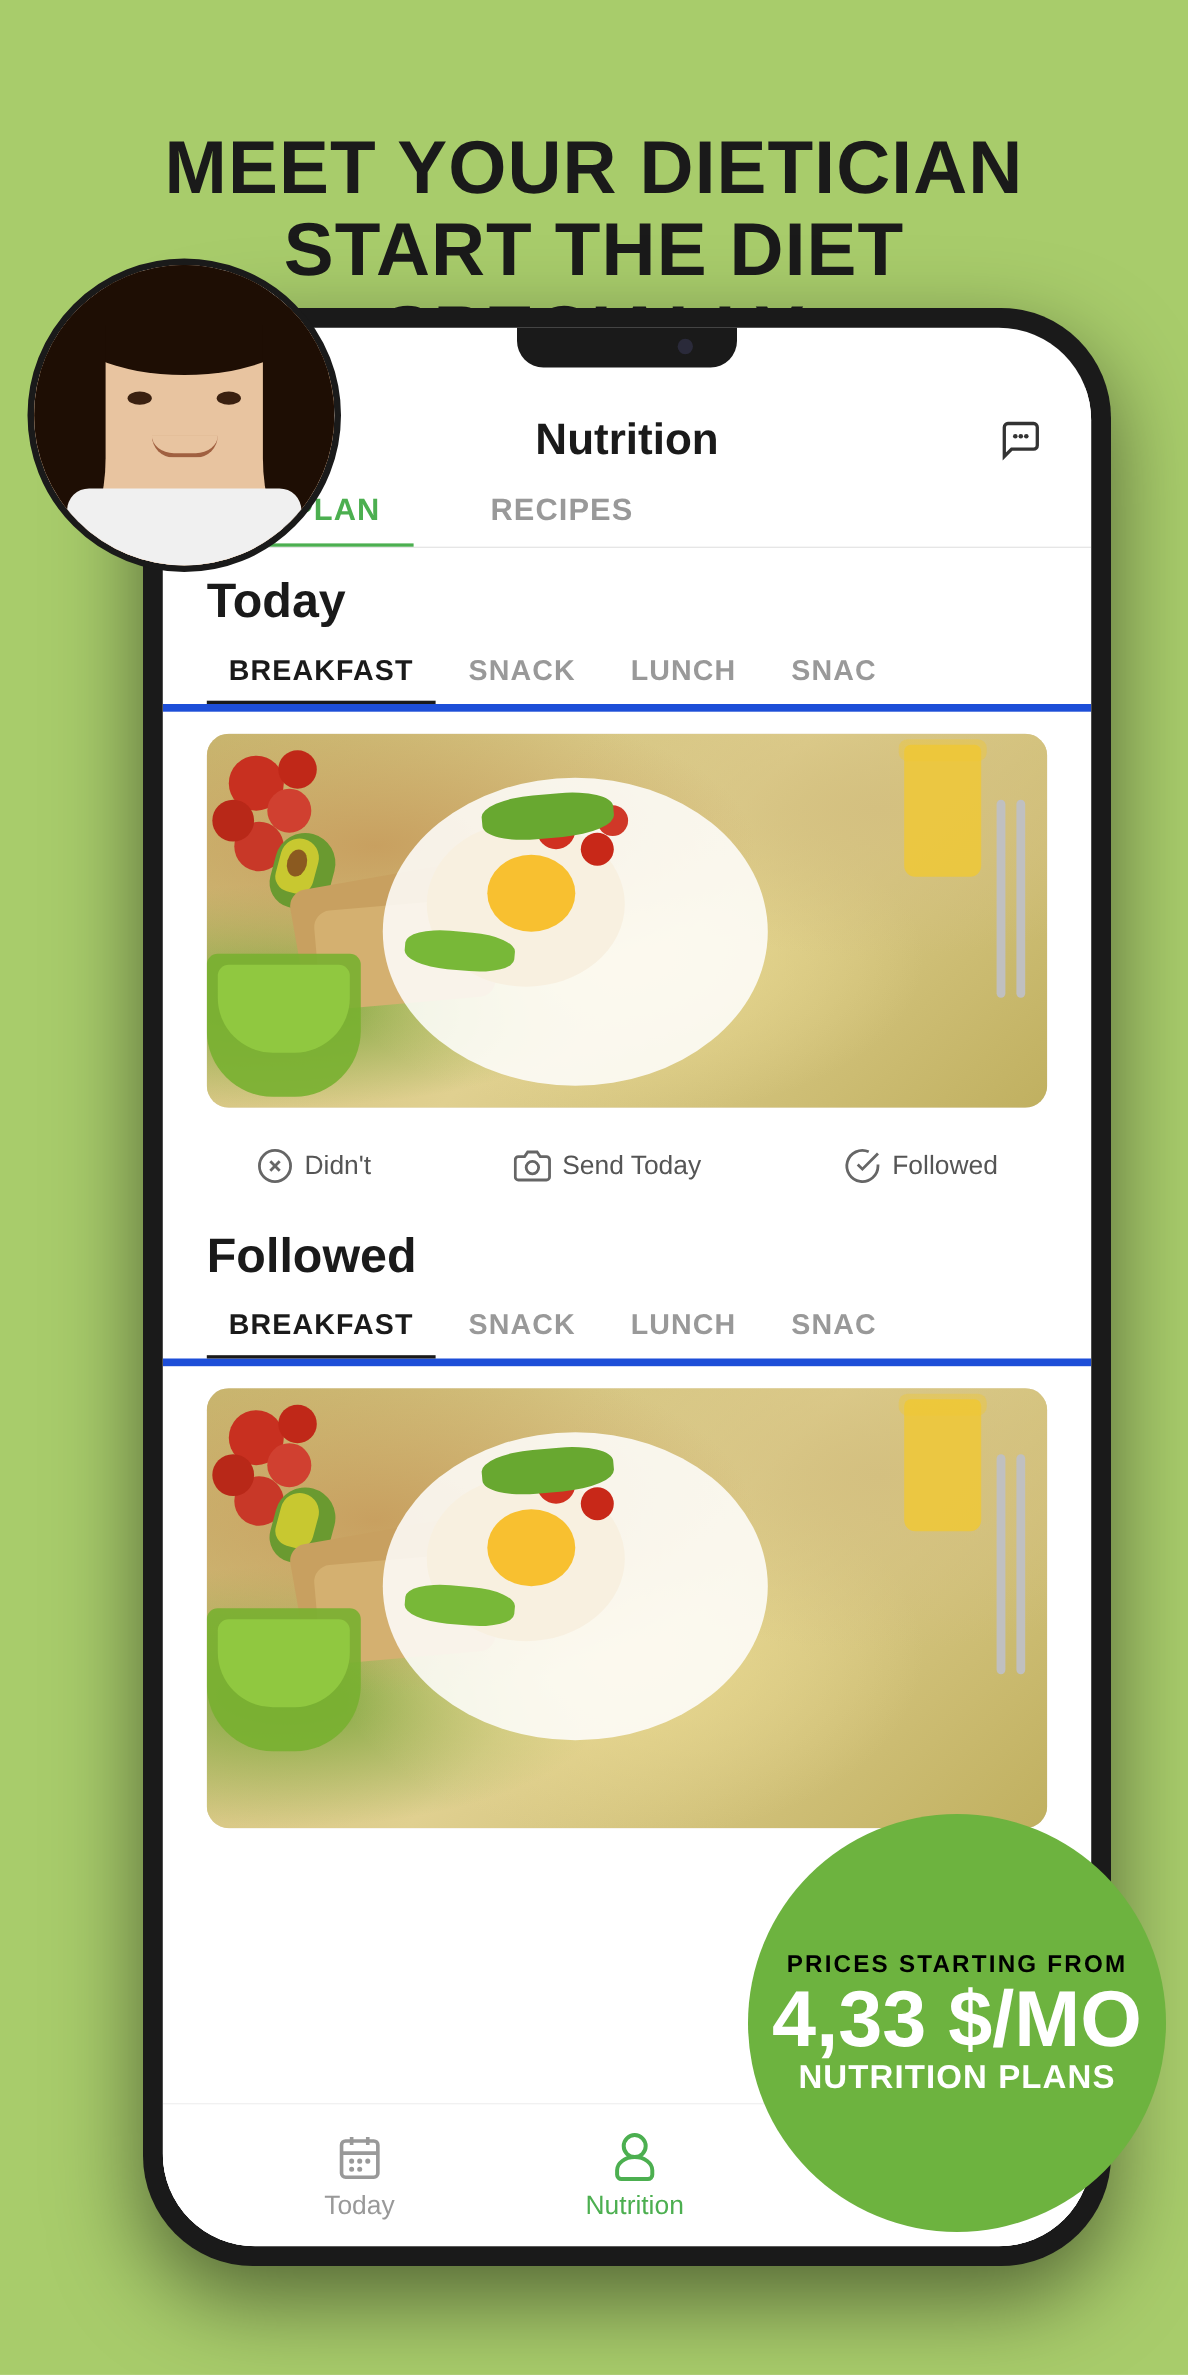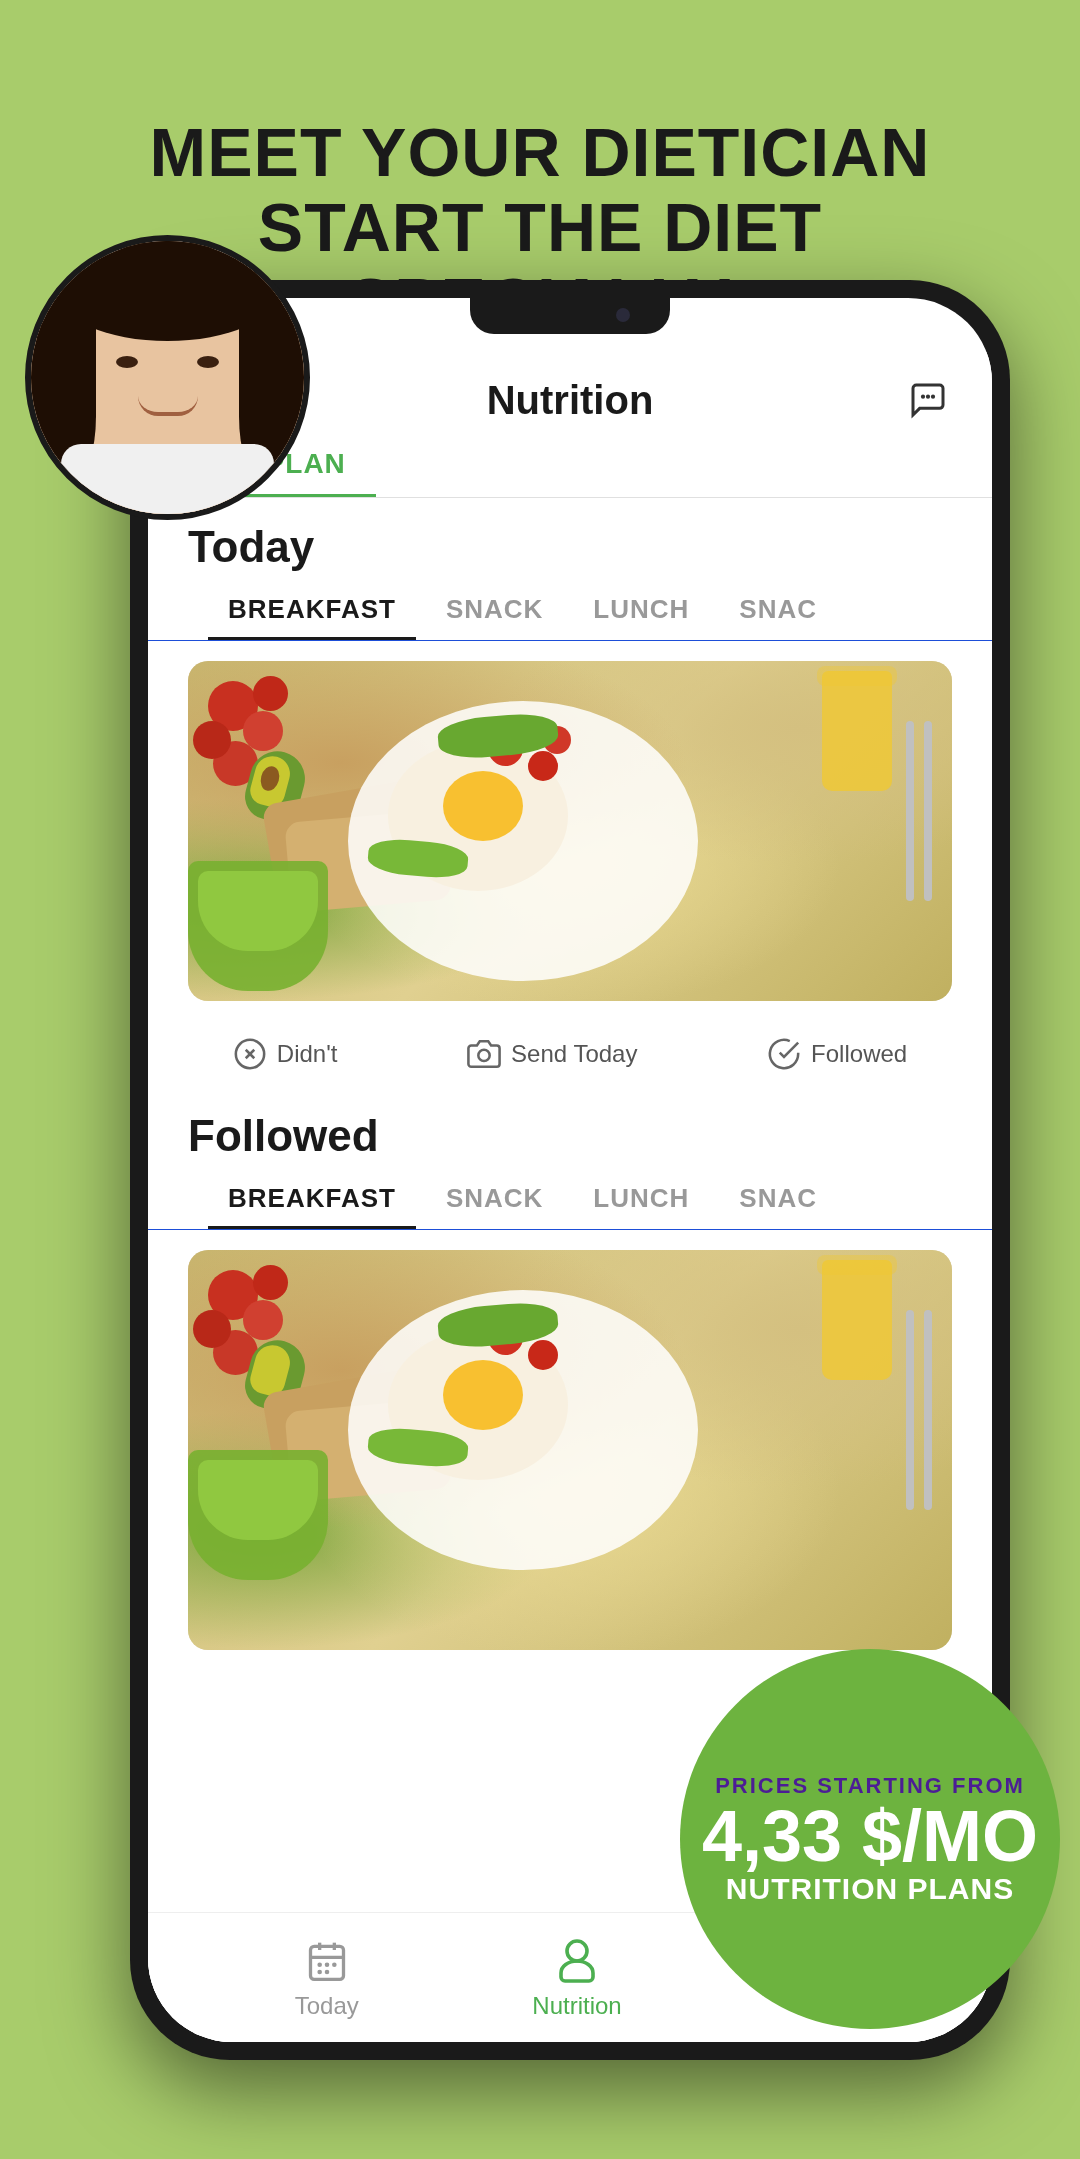--- a/index.html
+++ b/index.html
@@ -126,22 +126,22 @@
     .section-title {
       font-size: 44px;
       font-weight: 800;
       color: #1a1a1a;
       padding: 24px 40px 10px;
     }
 
     
     .meal-tabs {
       display: flex;
-      padding: 0 60px;
-      border-bottom: 1px solid #1d4ed8;
+      padding: 0 40px;
+      border-bottom: 7px solid #1d4ed8;
       gap: 10px;
     }
     .meal-tab {
       padding: 12px 20px;
       font-size: 26px;
       font-weight: 600;
       color: #999;
       letter-spacing: 1px;
     }
     .meal-tab.active {
@@ -233,21 +233,21 @@
       border-radius: 50%;
       display: flex;
       flex-direction: column;
       align-items: center;
       justify-content: center;
       z-index: 20;
     }
     .price-badge-sub {
       font-size: 24px;
       font-weight: 700;
-      color: #4c1d95;
+      color: #000000;
       text-transform: uppercase;
       letter-spacing: 2px;
       text-align: center;
       line-height: 1.3;
     }
     .price-badge-main {
       font-size: 72px;
       font-weight: 900;
       color: #fff;
       line-height: 1;
@@ -322,20 +322,23 @@
               <line x1="9" y1="10" x2="9" y2="10" stroke-width="2.5" stroke-linecap="round"></line>
               <line x1="12" y1="10" x2="12" y2="10" stroke-width="2.5" stroke-linecap="round"></line>
               <line x1="15" y1="10" x2="15" y2="10" stroke-width="2.5" stroke-linecap="round"></line>
             </svg>
           </div>
         </div>
 
         <div class="tabs-row">
           <div class="tab-item active">
             <span>AL PLAN</span>
+          </div>
+          <div class="tab-item" style="margin-left:40px;">
+            <span>RECIPES</span>
           </div>
         </div>
 
         <div>
           <div class="section-title">Today</div>
 
           <div class="meal-tabs">
             <div class="meal-tab active">
               <span>BREAKFAST</span>
             </div>

